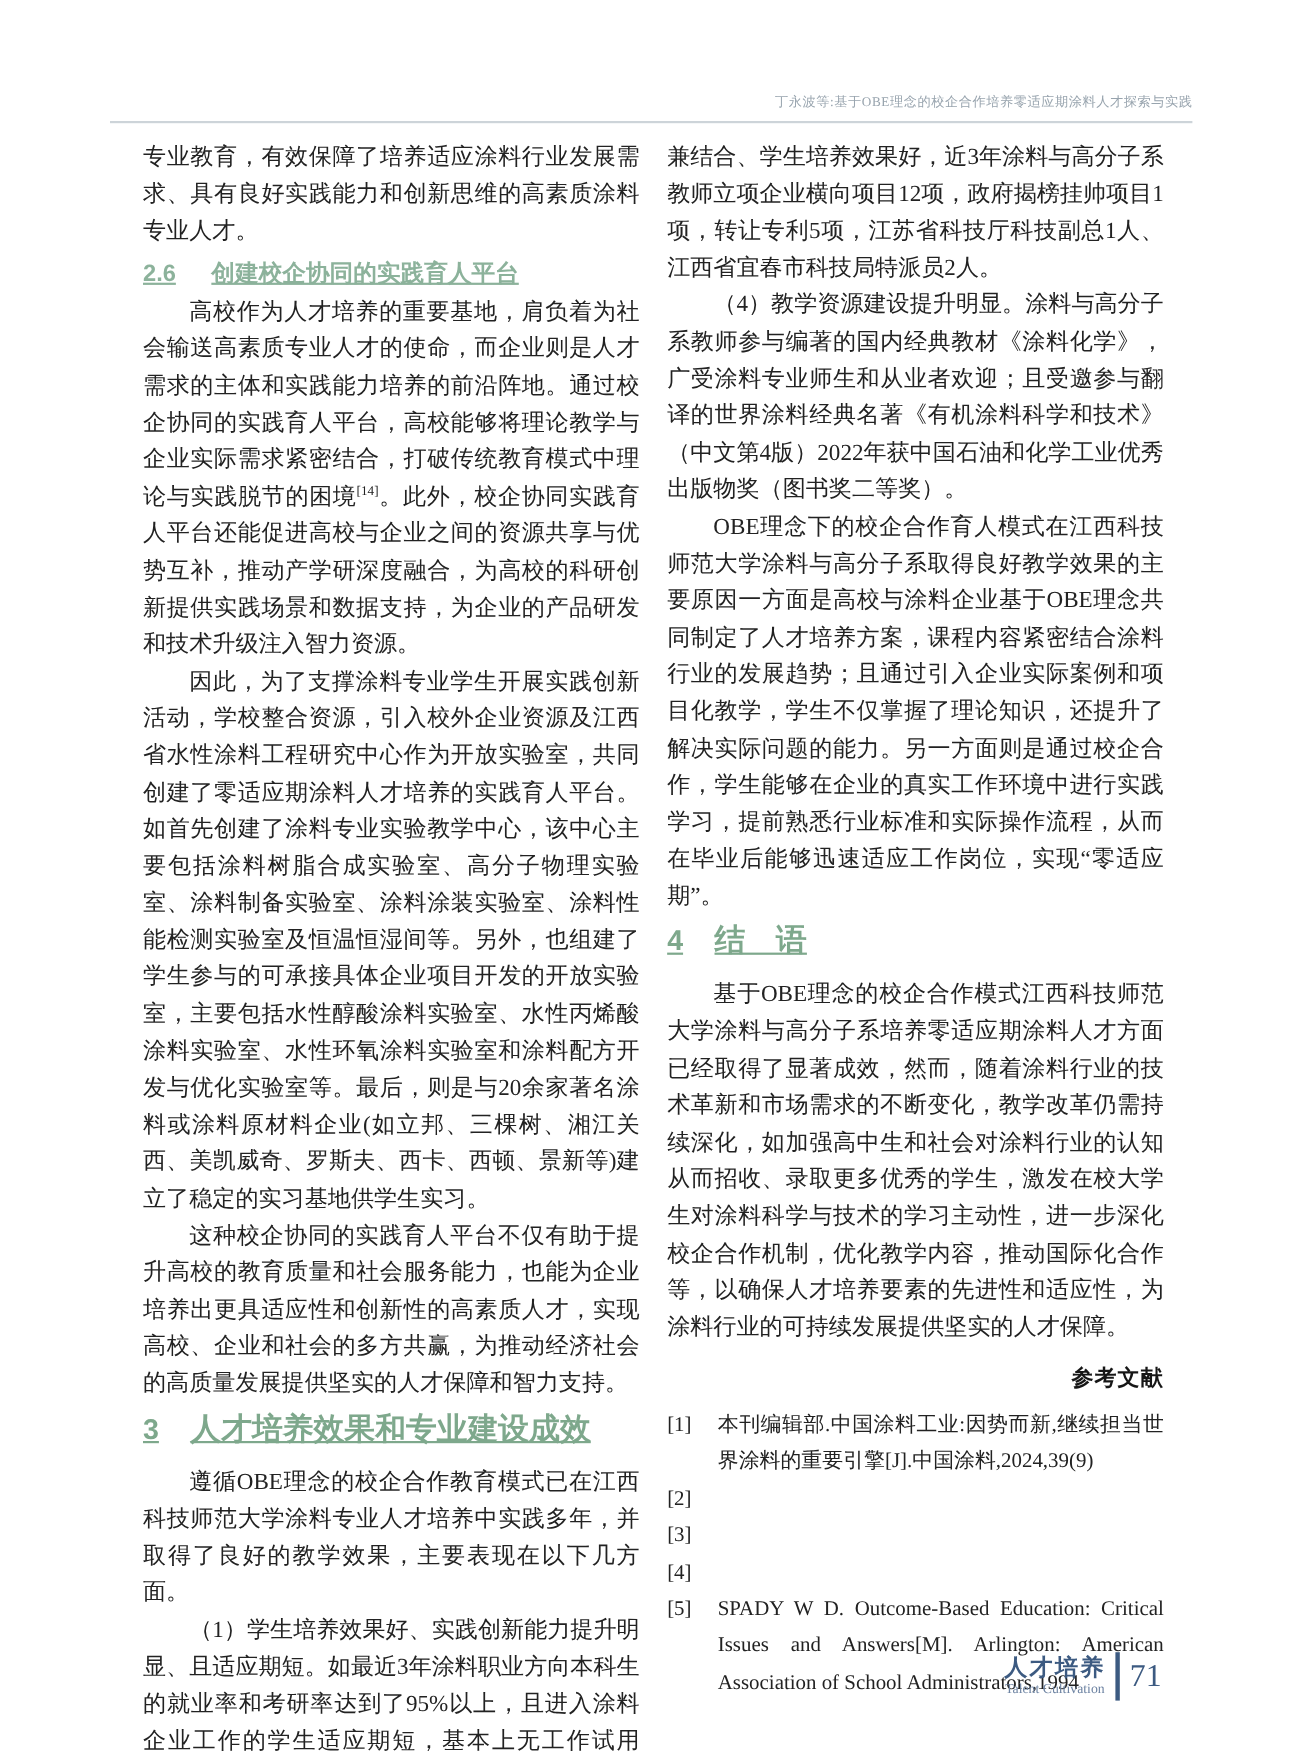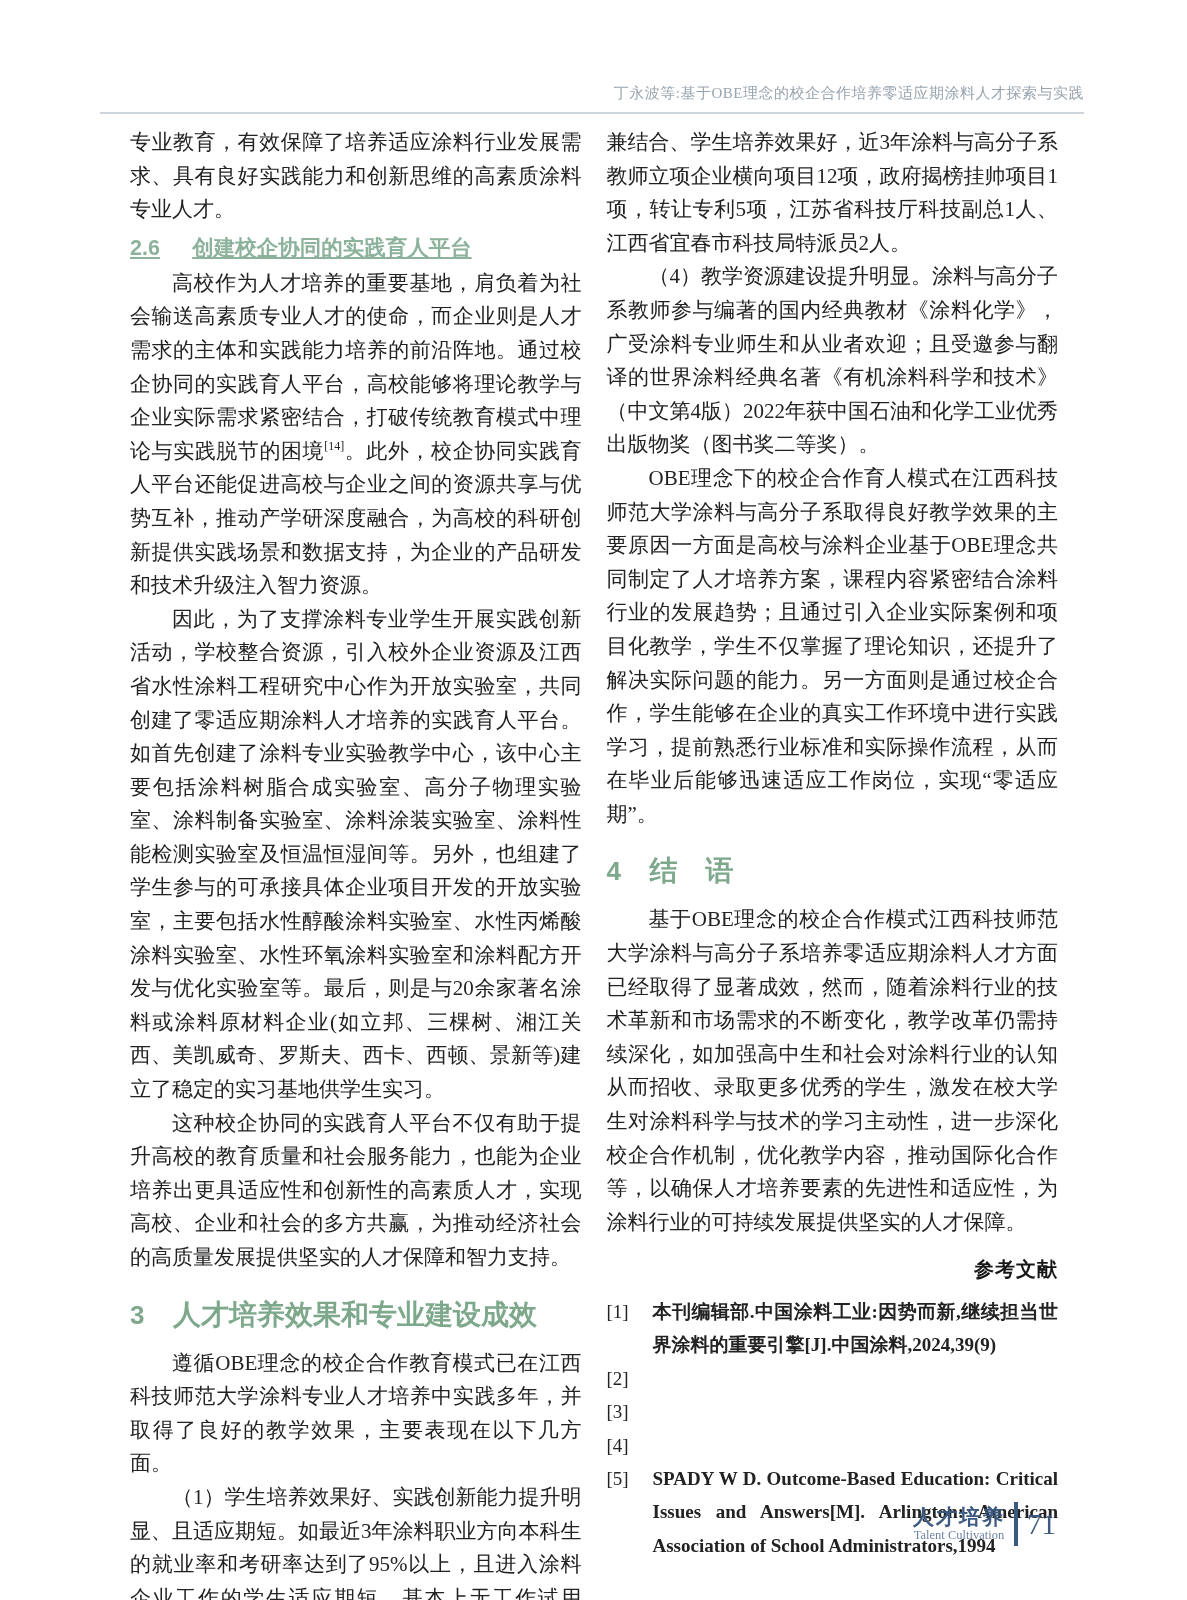--- a/index.html
+++ b/index.html
@@ -8,21 +8,21 @@
     background: #ffffff;
     position: relative;
     overflow: hidden;
     font-family: "Liberation Serif", "DejaVu Serif", serif;
     color: #222222;
   }
   .running-header {
     position: absolute;
     top: 84px; left: 100px; right: 103px;
     text-align: right;
-    font-size: 15px;
+    font-size: 12px;
     color: #98a4ae;
     letter-spacing: 0.5px;
     padding-bottom: 9px;
     border-bottom: 2px solid #cdd4d9;
   }
   .columns {
     position: absolute;
     top: 126px; left: 130px;
     width: 928px;
     display: flex;
@@ -47,44 +47,45 @@
     line-height: 32px;
     text-decoration: underline;
   }
   .sub-heading .h-num { margin-right: 1.5em; }
 
   .section-heading {
     font-family: "Liberation Sans", "DejaVu Sans", sans-serif;
     font-weight: bold;
     font-size: 28px;
     color: #7ea88c;
-    margin: 20px 0 12px 0;
+    margin: 4px 0 12px 0;
     line-height: 40px;
     text-align: left;
+    text-decoration: underline;
   }
   .section-heading .h-num { margin-right: 1.1em; font-size: 26px; }
 
   .ref-block { margin-top: 10px; }
   .ref-title {
     font-family: "Liberation Sans", "DejaVu Sans", sans-serif;
     font-weight: bold;
     font-size: 20px;
     color: #161616;
     text-align: right;
     margin: 14px 0 8px 0;
     letter-spacing: 1px;
   }
   .ref-item {
     display: flex;
     font-size: 19px;
     line-height: 33.4px;
     text-align: justify;
   }
   .ref-label { flex: none; width: 46px; }
-  .ref-text { flex: 1; font-weight: bold; }
+  .ref-text { flex: 1; }
 
   .page-footer {
     position: absolute;
     right: 131px; bottom: 54px;
     display: flex;
     align-items: center;
   }
   .footer-text { text-align: center; margin-right: 9px; }
   .footer-cn {
     font-family: "Liberation Sans", "DejaVu Sans", sans-serif;

